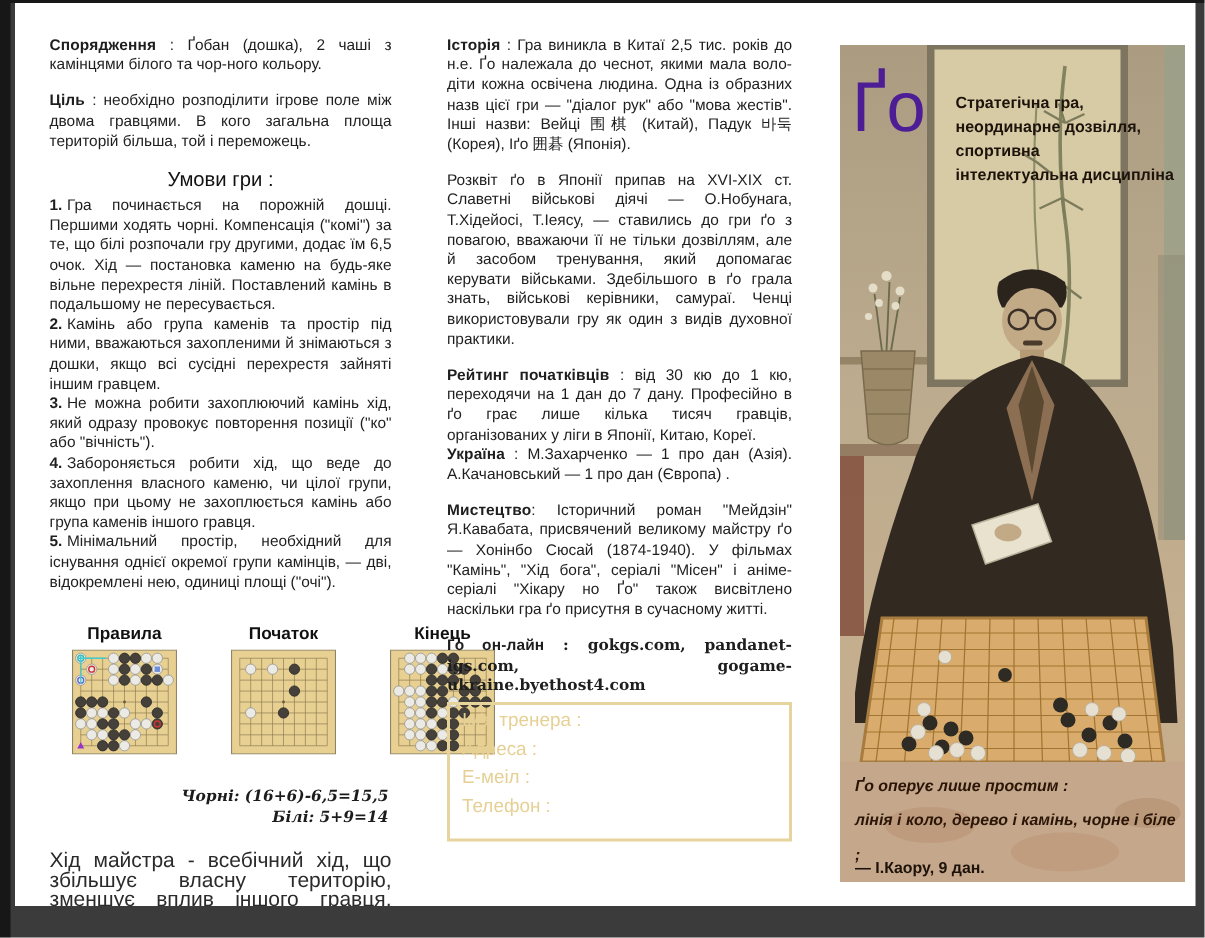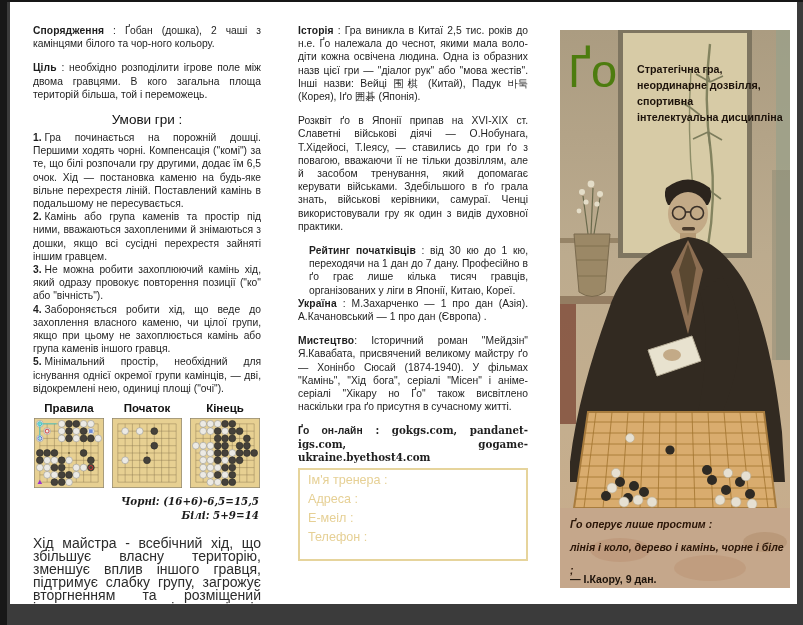--- a/index.html
+++ b/index.html
@@ -19,42 +19,42 @@
   .col-mid{position:absolute;left:288px;top:22px;width:230px;}
   .photo{position:absolute;left:550px;top:28px;width:230px;height:558px;overflow:hidden;}
 
   p.par{margin:0 0 11px;font-size:10.3px;line-height:13.2px;text-align:justify;}
   p.par b{letter-spacing:.1px;}
   .rules p.rule{margin:0;font-size:10.3px;line-height:13.2px;text-align:justify;}
   .rule b{margin-right:3px;}
   h3.rules-h{margin:1px 0 4px;font-size:13.5px;text-align:center;font-weight:normal;color:#111;}
 
   .boards{display:flex;gap:6px;margin-top:7px;}
-  .boards figure{margin:0;width:72px;text-align:center;}
+  .boards figure{margin:15px;width:72px;text-align:center;}
   .boards figcaption{font-weight:bold;font-size:11.5px;margin-bottom:4px;color:#111;}
   svg.mini{width:70px;height:70px;display:block;margin:0 auto;}
 
   .score{
     margin:7px 2px 9px 0;text-align:right;
     font-family:"DejaVu Serif", serif;font-style:italic;font-weight:bold;
     font-size:10.3px;line-height:1.35;color:#1c1c1c;
   }
   .note{font-size:14px;line-height:13px;text-align:justify;color:#2b2b2b;}
 
   .online-body{font-family:"DejaVu Serif", serif;font-weight:600;}
   .contact{
     margin-top:4px;border:2px solid #e6d49c;padding:1px 8px 12px;
     color:#e6d095;font-size:12.6px;line-height:19px;font-weight:400;
   }
   .contact div{white-space:nowrap;overflow:hidden;}
 
   
   .photo .title{
     position:absolute;left:8px;top:16px;font-size:47px;line-height:1.05;
-    color:#4d7c0f;font-weight:400;
+    color:#4c1d95;font-weight:400;
   }
   .photo .tag{
     position:absolute;left:77px;top:31px;width:152px;
     font-weight:bold;font-size:10.7px;line-height:16px;color:#1d130b;white-space:pre-line;
   }
   .photo .quote{
     position:absolute;left:10px;top:483px;width:214px;
     font-weight:bold;font-style:italic;font-size:10.6px;line-height:23px;
     color:#2a1507;white-space:pre-line;
   }
@@ -276,21 +276,21 @@
       <div>Чорні: (16+6)-6,5=15,5</div>
       <div>Білі: 5+9=14</div>
     </div>
 
     <p class="note">Хід майстра - всебічний хід, що збільшує власну територію, зменшує вплив іншого гравця, підтримує слабку групу, загрожує вторгненням та розміщений ідеально для всіх варіантів локальної боротьби.</p>
   </div>
 
   <div class="col-mid">
     <p class="par"><b>Історія</b><span> : Гра виникла в Китаї 2,5 тис. років до н.е.  Ґо належала до чеснот, якими мала воло-діти кожна освічена людина. Одна із образних назв цієї гри — "діалог рук" або "мова жестів".  Інші назви: Вейці 围棋 (Китай), Падук 바둑 (Корея), Іґо 囲碁 (Японія).</span></p>
     <p class="par">Розквіт ґо в Японії припав на XVI-XIX ст. Славетні військові діячі — О.Нобунага, Т.Хідейосі, Т.Іеясу, — ставились до гри ґо з повагою, вважаючи її не тільки дозвіллям, але й засобом тренування, який допомагає керувати військами.  Здебільшого в ґо грала знать, військові керівники, самураї. Ченці використовували гру як один з видів духовної практики.</p>
-    <p class="par" style="margin-bottom:0;margin-left:11px;"><b>Рейтинг початківців</b><span> : від 30 кю до 1 кю, переходячи на 1 дан до 7 дану. Професійно в ґо грає лише кілька тисяч гравців, організованих у ліги в Японії, Китаю, Кореї.</span></p>
+    <p class="par" style="margin-bottom:0;"><b>Рейтинг початківців</b><span> : від 30 кю до 1 кю, переходячи на 1 дан до 7 дану. Професійно в ґо грає лише кілька тисяч гравців, організованих у ліги в Японії, Китаю, Кореї.</span></p>
     <p class="par"><b>Україна</b><span> : М.Захарченко — 1 про дан (Азія). А.Качановський — 1 про дан  (Європа) .</span></p>
     <p class="par"><b>Мистецтво</b><span>: Історичний роман "Мейдзін" Я.Кавабата, присвячений великому майстру ґо — Хонінбо Сюсай (1874-1940).  У фільмах "Камінь", "Хід бога",  серіалі "Місен" і аніме-серіалі "Хікару но Ґо" також висвітлено наскільки гра ґо присутня в сучасному житті.</span></p>
     <p class="par" style="margin-bottom:0;"><b>Ґо  он-лайн</b><span class="online-body"> : gokgs.com, pandanet-igs.com, gogame-ukraine.byethost4.com</span></p>
 
     <div class="contact">
       <div>Ім'я тренера :</div>
       <div>Адреса :</div>
       <div>Е-меіл :</div>
       <div>Телефон :</div>
     </div>

